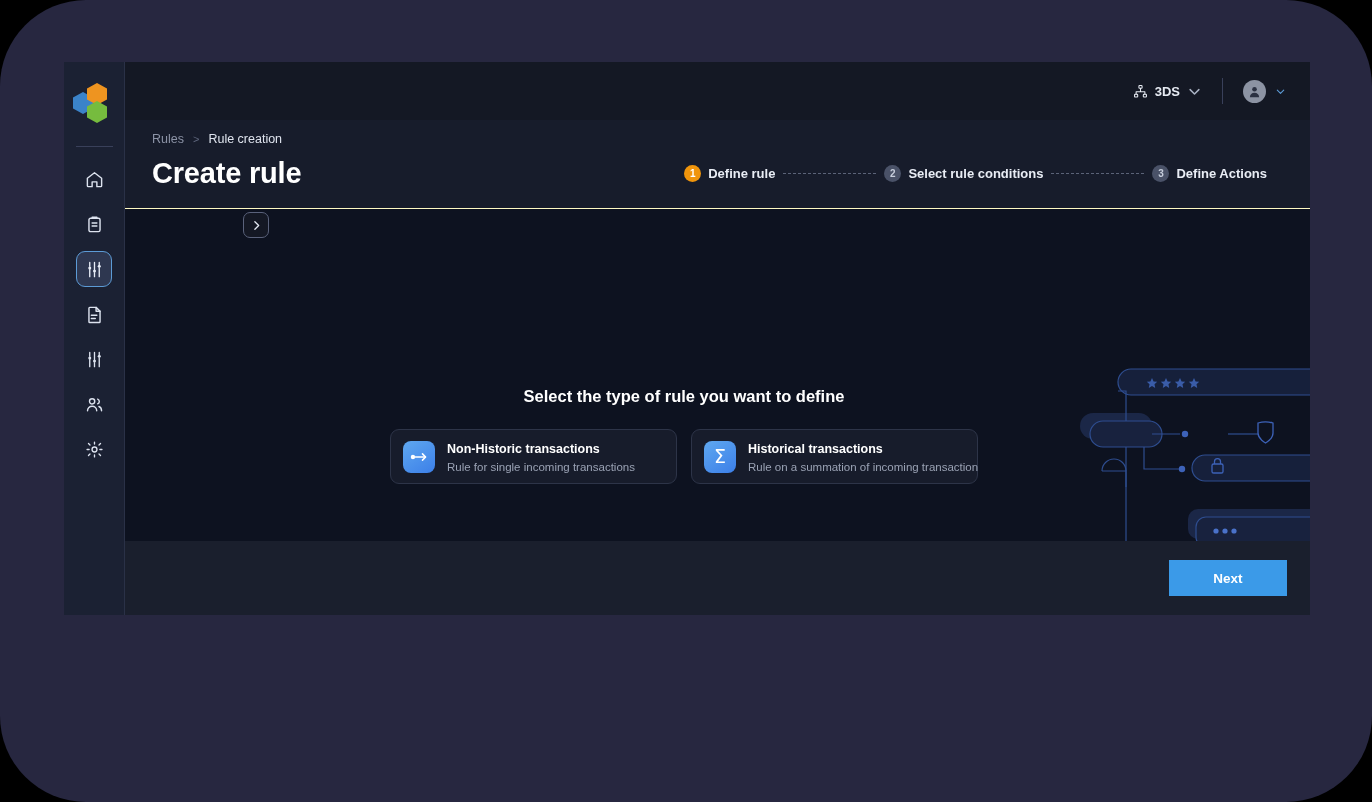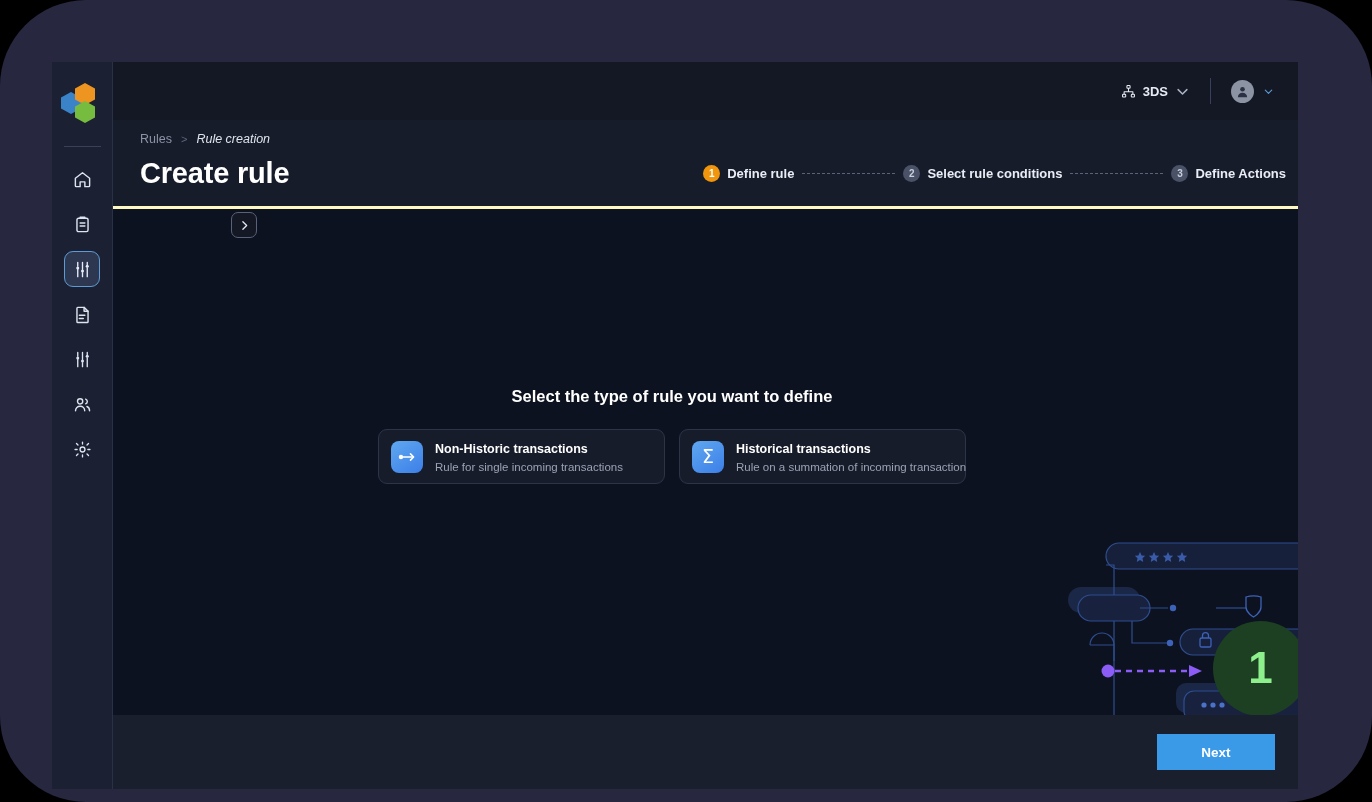--- a/index.html
+++ b/index.html
@@ -17,22 +17,22 @@
     position: absolute;
     left: 0; top: 0;
     width: 1372px; height: 802px;
     background: #272740;
     border-radius: 86px;
   }
 
   
   #app-window {
     position: absolute;
-    left: 52px; top: 62px;
-    width: 1246px; height: 727px;
+    left: 64px; top: 62px;
+    width: 1246px; height: 553px;
     background: #141824;
     display: flex;
     overflow: hidden;
   }
 
   
   #sidebar {
     width: 61px;
     background: #1B2133;
     border-right: 1px solid #2A3147;
@@ -122,33 +122,33 @@
     display: flex;
     align-items: center;
     justify-content: center;
   }
   #avatar svg { width: 15px; height: 15px; }
 
   
   #page-header {
     flex: 0 0 89px;
     background: #171C2B;
-    border-bottom: 3px solid #fef9c3;
-    padding: 12px 12px 0 27px;
+    border-bottom: 1px solid #fef9c3;
+    padding: 12px 43px 0 27px;
   }
   #breadcrumb {
     display: flex;
     align-items: center;
     gap: 9px;
     font-size: 12.5px;
     margin-bottom: 11px;
   }
   .bc-muted  { color: #8C93A6; }
   .bc-sep    { color: #5E667C; font-size: 11px; }
-  .bc-active { color: #DFE4EE; font-style: italic; }
+  .bc-active { color: #DFE4EE; }
 
   #header-row {
     display: flex;
     align-items: center;
     justify-content: space-between;
   }
   #page-title {
     font-size: 29px;
     font-weight: bold;
     color: #FFFFFF;

